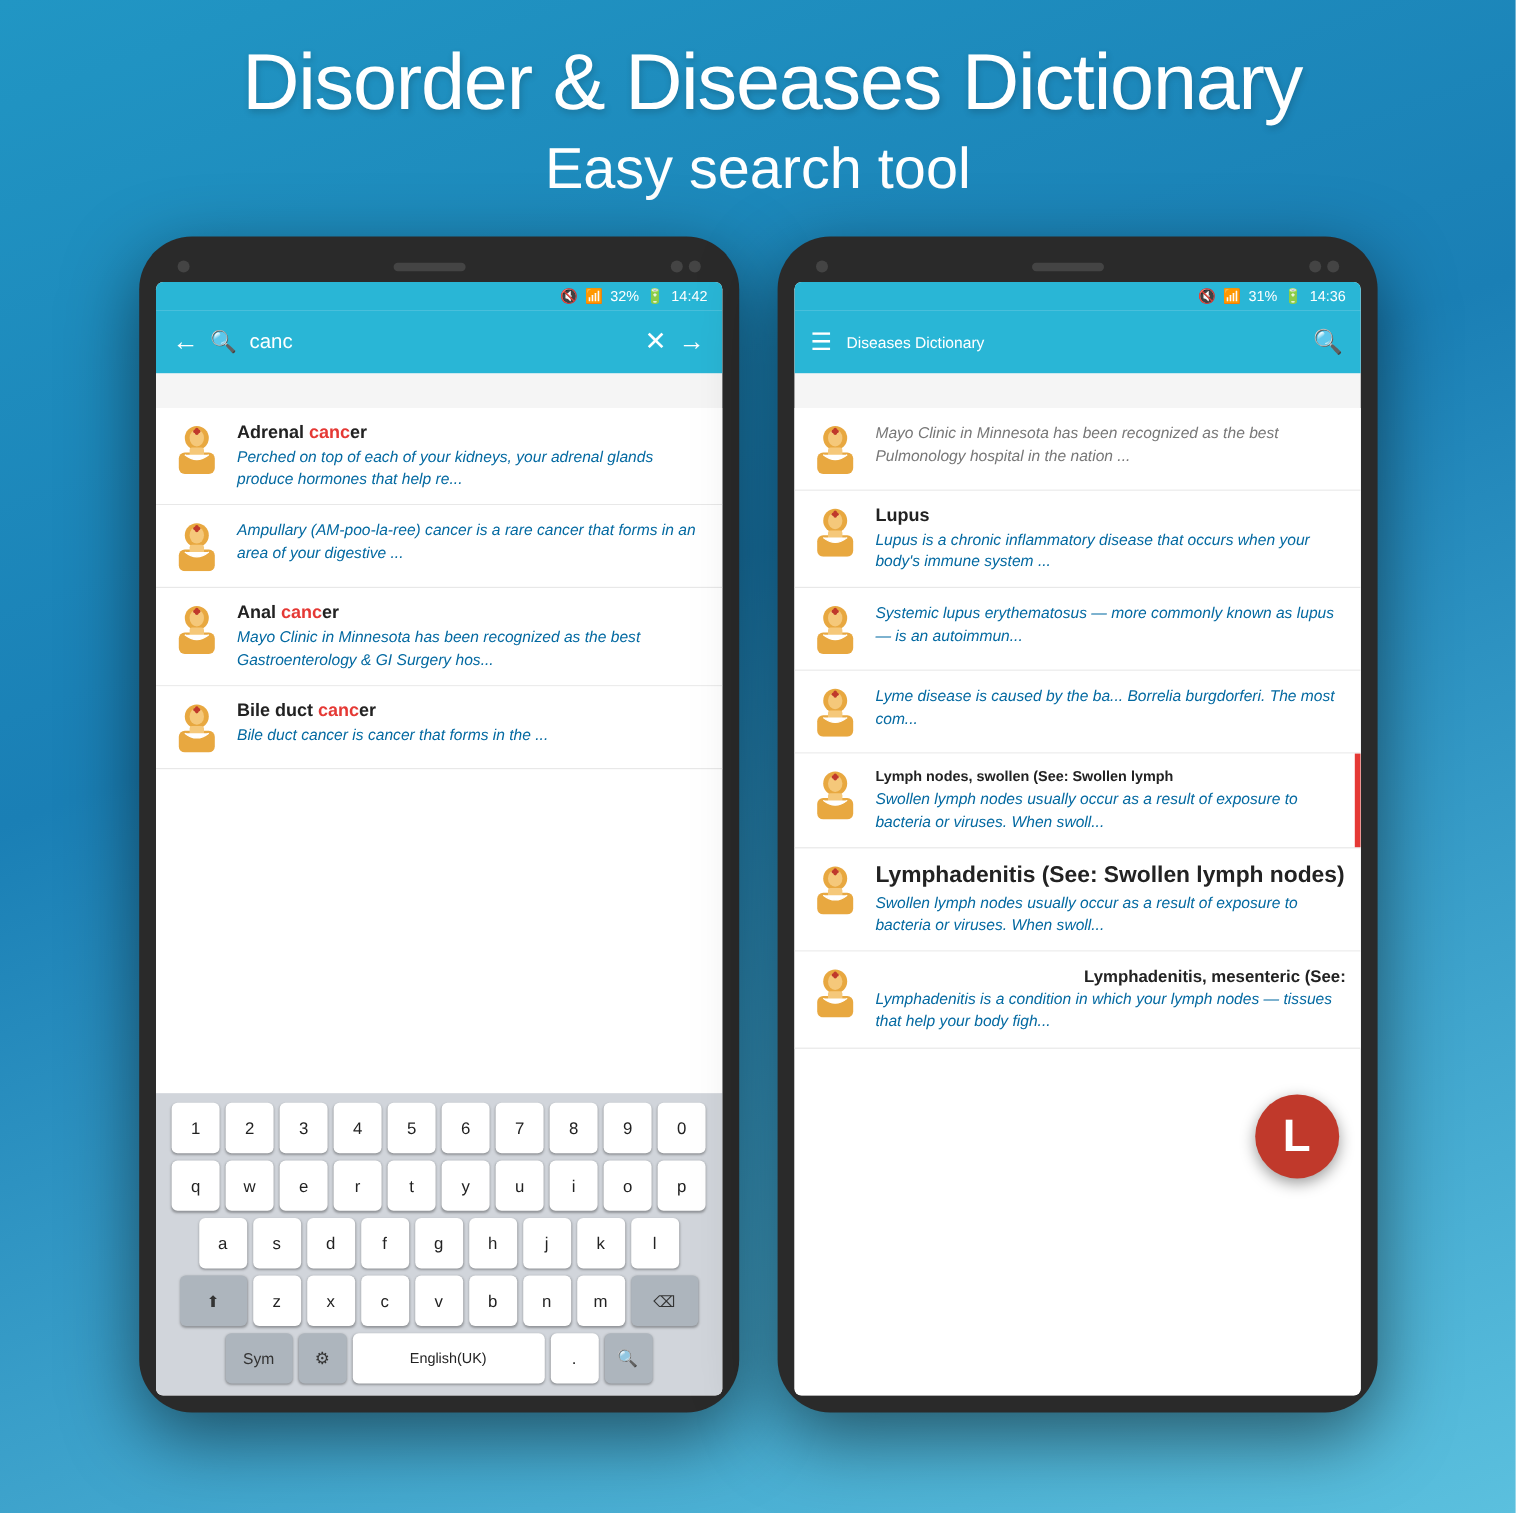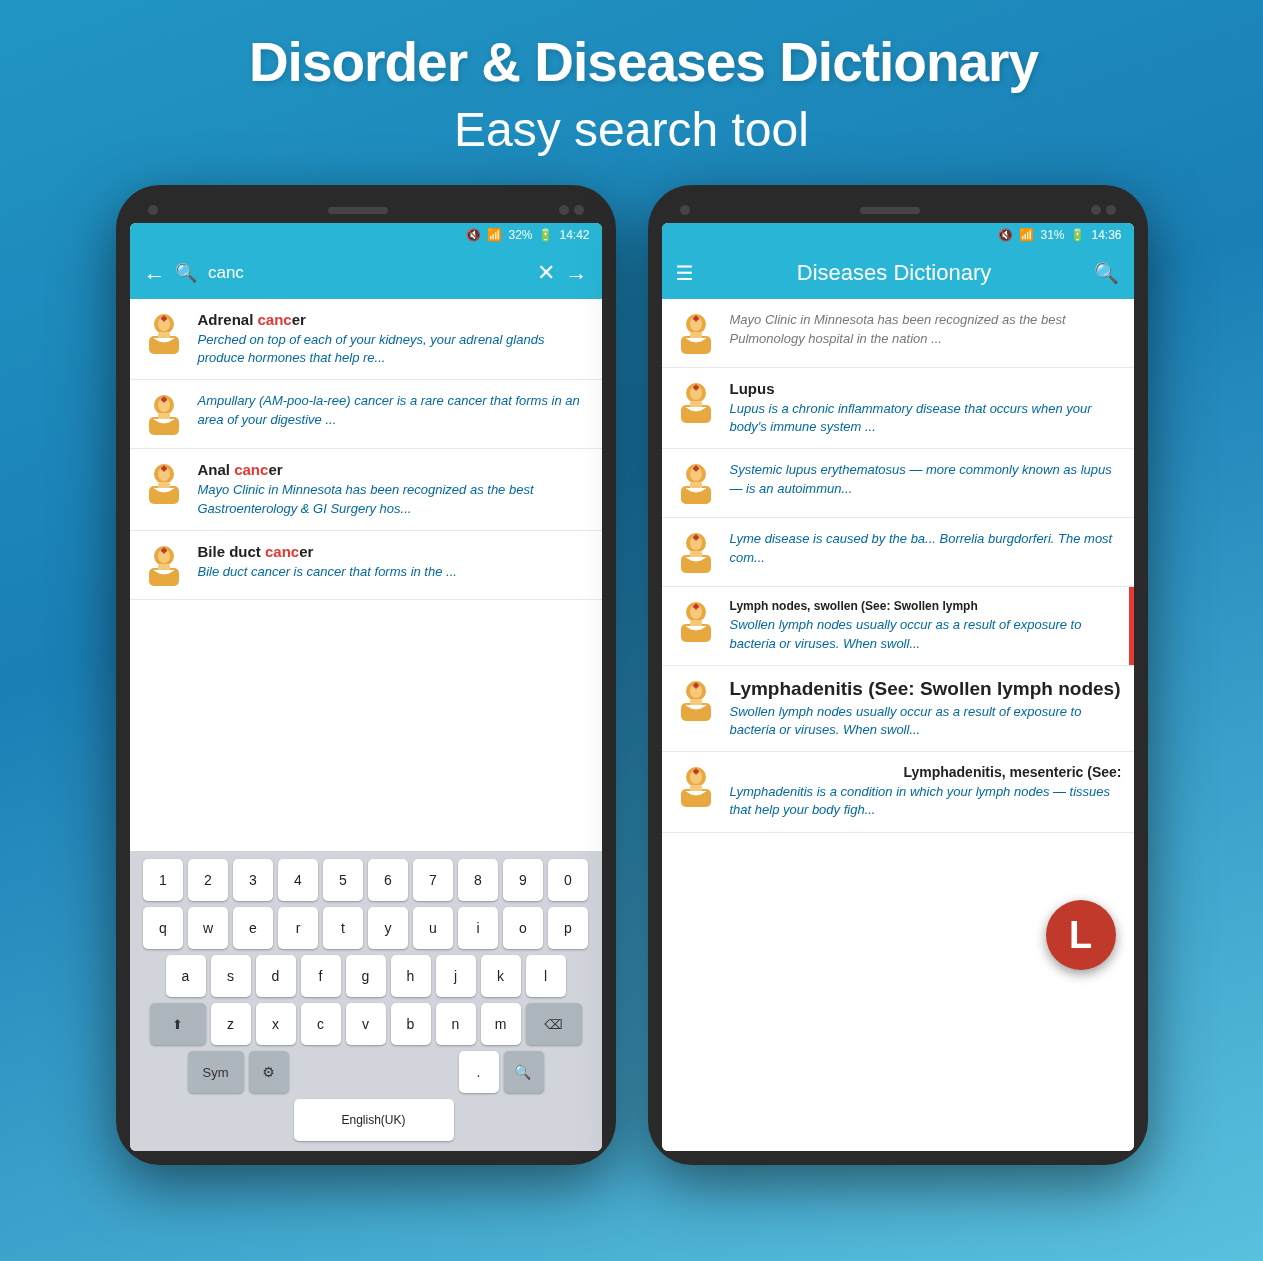--- a/index.html
+++ b/index.html
@@ -14,22 +14,22 @@
       align-items: center;
     }
 
     
     .page-header {
       text-align: center;
       padding: 30px 20px 10px;
       color: white;
     }
     .page-header h1 {
-      font-size: 55px;
-      font-weight: 700;
+      font-size: 66px;
+      font-weight: 400;
       letter-spacing: -1px;
       text-shadow: 1px 2px 6px rgba(0,0,0,0.18);
       margin-left: 24px;
     }
     .page-header h2 {
       font-size: 48px;
       font-weight: 400;
       margin-top: 8px;
     }
 
@@ -103,35 +103,36 @@
       background: #29b6d6;
       color: white;
       padding: 10px 14px;
       display: flex;
       align-items: center;
       gap: 12px;
       min-height: 52px;
     }
     .app-bar-title {
       flex: 1;
-      font-size: 22px;
+      font-size: 13px;
       font-weight: 500;
-      text-align: center;
+      text-align: left;
     }
     .app-bar-icon {
       font-size: 22px;
       color: white;
       cursor: pointer;
     }
 
     
     .disease-list {
       flex: 1;
       overflow-y: auto;
       background: white;
+      margin-top: 29px;
     }
     .disease-item {
       display: flex;
       align-items: flex-start;
       padding: 12px 12px;
       border-bottom: 1px solid #e8e8e8;
       gap: 12px;
       cursor: pointer;
       background: white;
     }
@@ -178,21 +179,21 @@
       height: 42px;
       display: flex;
       align-items: center;
       justify-content: center;
       box-shadow: 0 1px 2px rgba(0,0,0,0.3);
       cursor: pointer;
       color: #222;
       font-weight: 500;
     }
     .kb-key.wide { min-width: 56px; font-size: 13px; }
-    .kb-key.extra-wide { min-width: 160px; margin-top: 48px; }
+    .kb-key.extra-wide { min-width: 160px; }
     .kb-key.dark { background: #adb5bd; color: #333; }
 
     
     .float-bubble {
       position: absolute;
       bottom: 260px;
       right: 30px;
       width: 70px;
       height: 70px;
       background: #c0392b;

